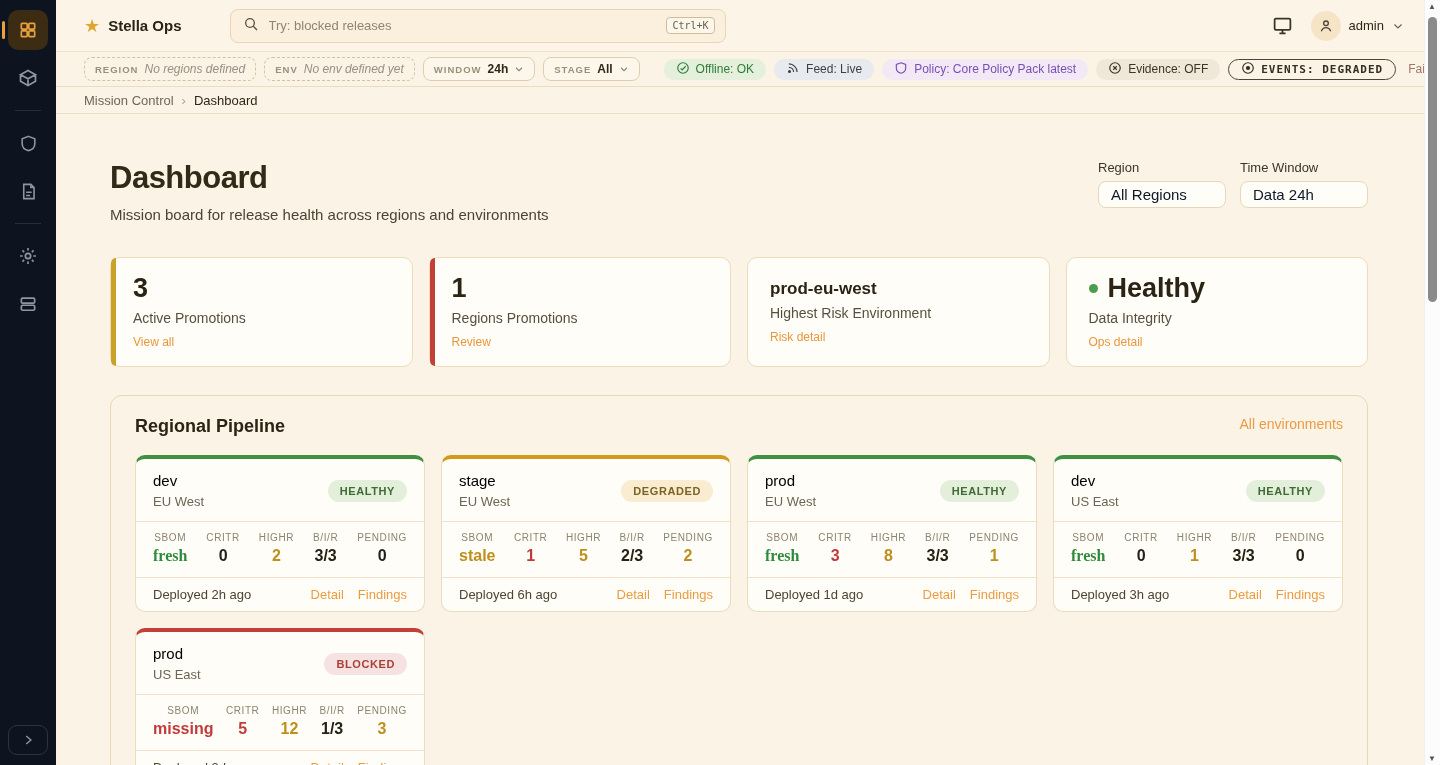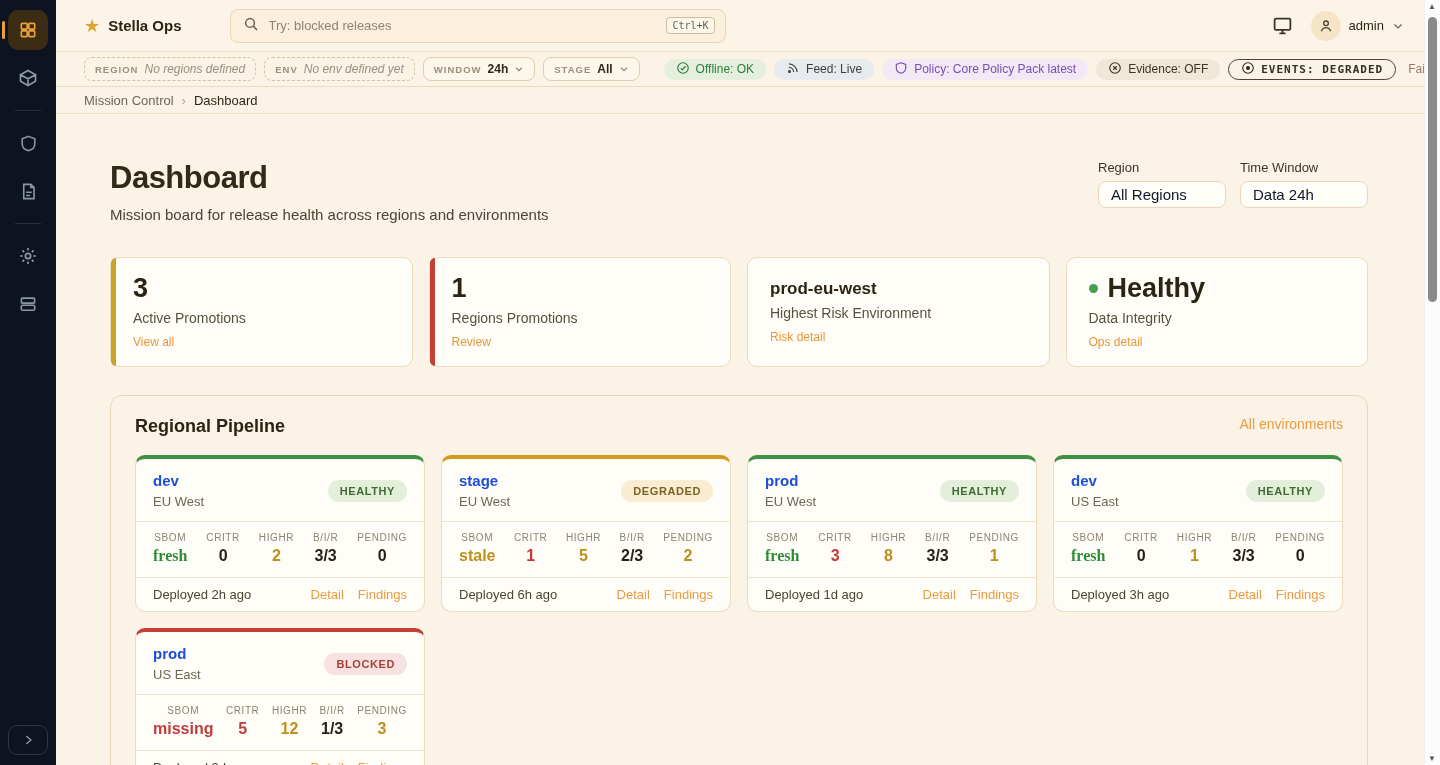--- a/index.html
+++ b/index.html
@@ -154,21 +154,21 @@
   .panel-link { font-size:14px; color:#eb9c42; cursor:pointer; }
   .pgrid { display:grid; grid-template-columns:repeat(4,1fr); gap:16px; margin-top:18px; }
   .pcard {
     background:#fffdf8; border:1px solid #ecdbbc; border-radius:10px;
     border-top:4px solid #888; overflow:hidden;
   }
   .pcard.t-healthy  { border-top-color:#3f9142; }
   .pcard.t-degraded { border-top-color:#d29b1e; }
   .pcard.t-blocked  { border-top-color:#c24038; }
   .pc-head { display:flex; justify-content:space-between; align-items:center; padding:13px 17px 12px; }
-  .pc-env { font-size:15px; font-weight:bold; color:#1d4ed8; }
+  .pc-env { font-size:15px; font-weight:normal; color:#000000; }
   .pc-region { font-size:13px; color:#6d6555; margin-top:5px; }
   .badge {
     font-size:11px; font-weight:bold; letter-spacing:0.6px; border-radius:999px;
     padding:5px 12px;
   }
   .b-healthy  { background:#e3efdb; color:#3f6b33; }
   .b-degraded { background:#f9ecd0; color:#7d6322; }
   .b-blocked  { background:#f6e3e1; color:#a84038; }
   .pc-stats {
     display:flex; justify-content:space-between; padding:10px 17px 12px;

